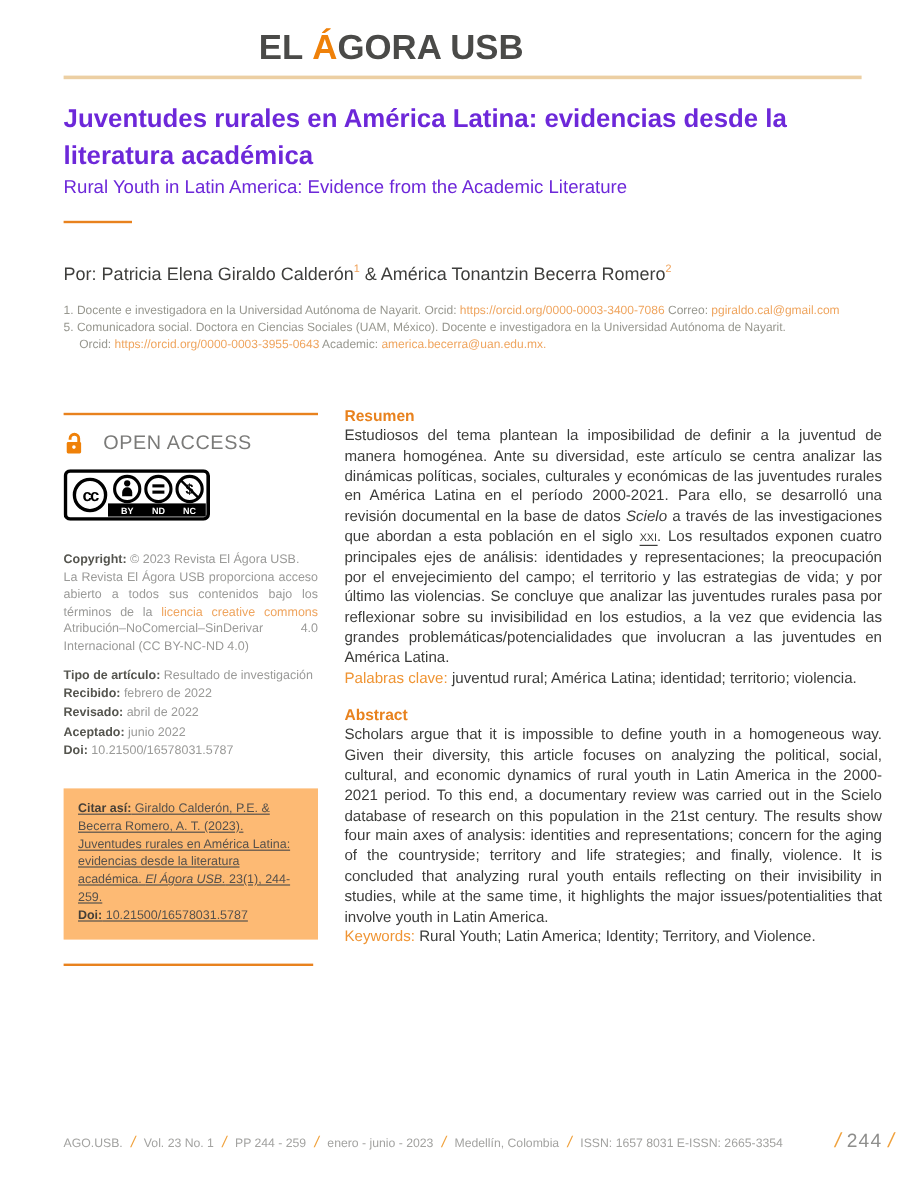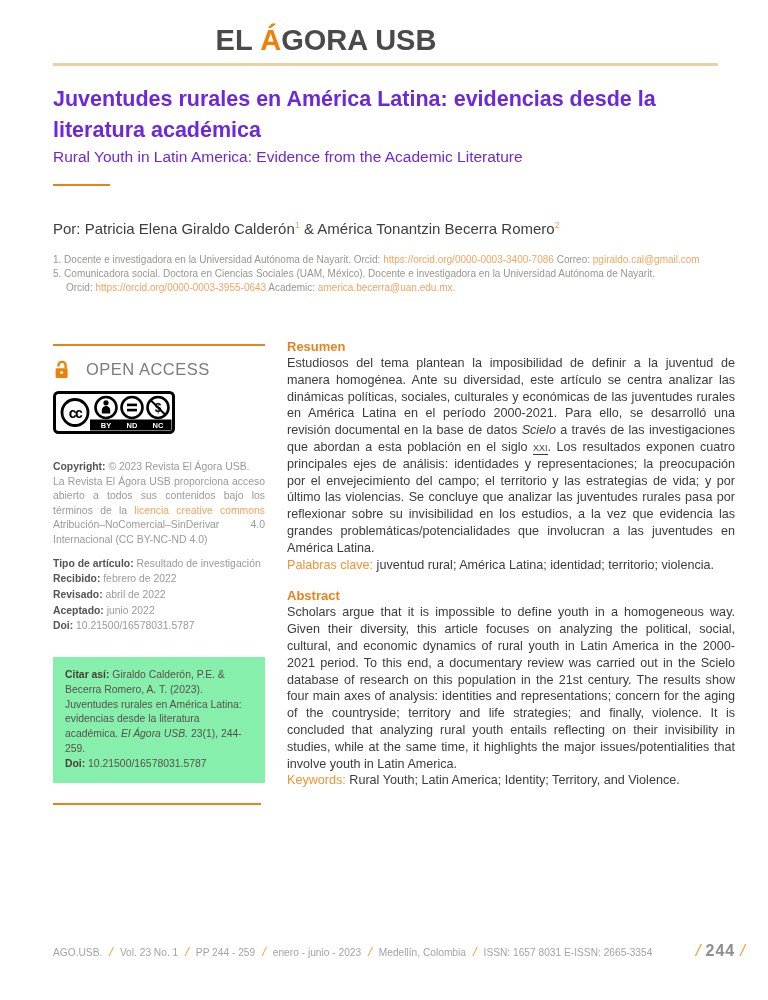--- a/index.html
+++ b/index.html
@@ -35,40 +35,40 @@
   
   .side-rule{margin-top:6px;width:212px;height:2px;background:#e8821e;}
   .oa-row{margin-top:13px;display:flex;align-items:center;gap:16px;}
   .oa-label{font-size:16.5px;color:#7b7b79;letter-spacing:0.5px;}
   .cc-badge{margin-top:11px;display:block;}
   .copyright{margin-top:26px;font-size:10.4px;line-height:14.6px;color:#9a9a98;text-align:justify;}
   .copyright .lbl{font-weight:bold;color:#55554f;}
   .copyright .lnk{color:#efa55f;}
   .meta{margin-top:8px;font-size:10.4px;line-height:15.7px;color:#9a9a98;}
   .meta .lbl{font-weight:bold;color:#55554f;text-align:right;}
-  .cite-box{margin-top:23px;background:#86efac;padding:11px 12px;
-            font-size:10.4px;line-height:14.8px;color:#57514b;}
+  .cite-box{margin-top:23px;background:#fdba74;padding:11px 12px;
+            font-size:10.4px;line-height:14.8px;color:#57514b;text-decoration:underline;}
   .cite-box .lbl{font-weight:bold;color:#463f37;}
   .cite-box .ital{font-style:italic;}
   .bottom-rule{margin-top:20px;width:208px;height:2px;background:#e8821e;}
 
   
   .sec-heading{font-size:13px;font-weight:bold;color:#e8821e;line-height:17px;}
   .sec-body{font-size:12.6px;line-height:16.8px;color:#3c3c3a;text-align:justify;}
   .sec-body .ital{font-style:italic;}
   .sec-body .smallcaps{font-variant:small-caps;border-bottom:0.5px solid #3c3c3a;}
   .kw-label{color:#ef9433;}
   .abstract-sec{margin-top:14px;}
 
   
   .footer{position:absolute;top:941px;left:53px;width:697px;display:flex;align-items:baseline;}
   .footer-left{display:flex;align-items:baseline;font-size:10.2px;color:#a3a3a1;white-space:nowrap;}
   .footer .sep{color:#f0a13c;font-size:13px;margin:0 7px;font-style:italic;}
   .footer-right{margin-left:auto;display:flex;align-items:baseline;}
-  .page-num{font-size:16px;font-weight:bold;color:#8e8e8c;letter-spacing:1px;}
+  .page-num{font-size:16px;font-weight:normal;color:#8e8e8c;letter-spacing:1px;}
   .footer-right .sep{font-size:17px;margin:0 5px;}
 </style>
 </head>
 <body>
 
 <div class="page">
 
   <div class="logo"><span>EL </span><span class="accent">Á</span><span>GORA USB</span></div>
   <div class="header-rule"></div>
 

